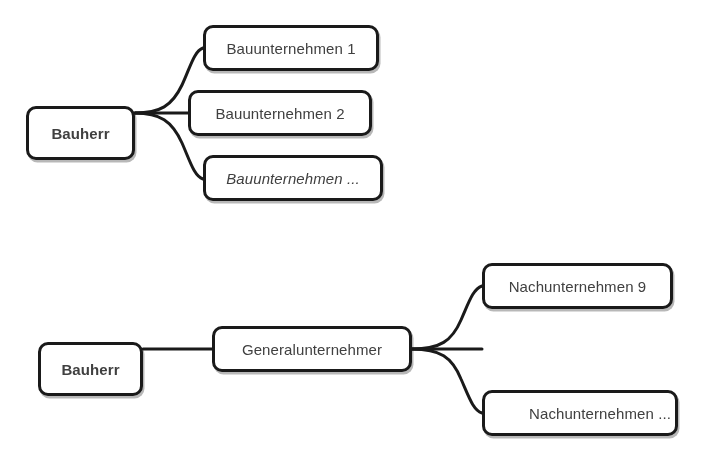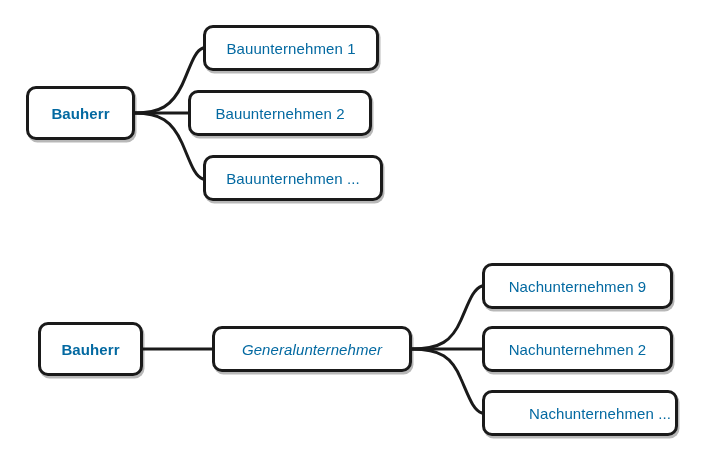--- a/index.html
+++ b/index.html
@@ -28,30 +28,31 @@
   }
   .node {
     position: absolute;
     box-sizing: border-box;
     background: #ffffff;
     border: 3px solid #1a1a1a;
     border-radius: 10px;
     display: flex;
     align-items: center;
     justify-content: center;
-    color: #0369a1;
+    color: #404040;
     font-size: 15px;
     line-height: 1;
     letter-spacing: 0.1px;
     white-space: nowrap;
     box-shadow: 1.5px 2.5px 0 rgba(20,20,20,0.30);
   }
   .node.bold {
     font-weight: bold;
     font-size: 15px;
+    margin-top: 20px;
   }
   .node-label {
     display: block;
     padding: 0 4px;
   }
 </style>
 </head>
 <body>
 
 <div id="canvas">
@@ -76,37 +77,34 @@
   </div>
 
   <div class="node" style="left:203px; top:25px; width:176px; height:46px;">
     <span class="node-label">Bauunternehmen 1</span>
   </div>
 
   <div class="node" style="left:188px; top:90px; width:184px; height:46px;">
     <span class="node-label">Bauunternehmen 2</span>
   </div>
 
-  <div class="node" style="left:203px; top:155px; width:180px; height:46px;">
+  <div class="node" style="left:203px; top:155px; width:180px; height:46px;font-style:italic;">
     <span class="node-label">Bauunternehmen ...</span>
   </div>
 
   <div class="node bold" style="left:38px; top:322px; width:105px; height:54px;">
     <span class="node-label">Bauherr</span>
   </div>
 
-  <div class="node" style="left:212px; top:326px; width:200px; height:46px;font-style:italic;">
+  <div class="node" style="left:212px; top:326px; width:200px; height:46px;">
     <span class="node-label">Generalunternehmer</span>
   </div>
 
   <div class="node" style="left:482px; top:263px; width:191px; height:46px;">
     <span class="node-label">Nachunternehmen 9</span>
   </div>
 
-  <div class="node" style="left:482px; top:326px; width:191px; height:46px;">
-    <span class="node-label">Nachunternehmen 2</span>
-  </div>
 
   <div class="node" style="left:482px; top:390px; width:196px; height:46px;justify-content:flex-end;">
     <span class="node-label">Nachunternehmen ...</span>
   </div>
 
 </div>
 
 </body></html>

